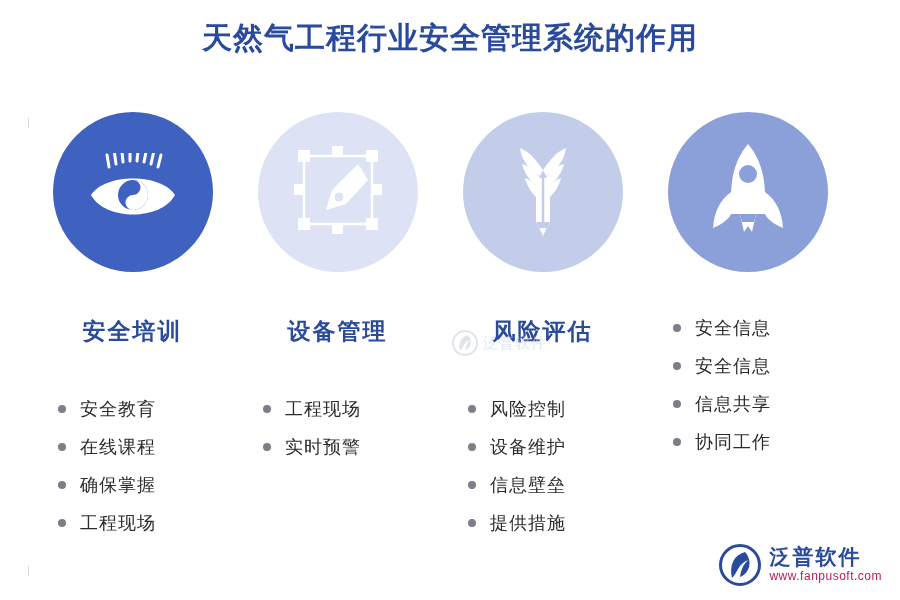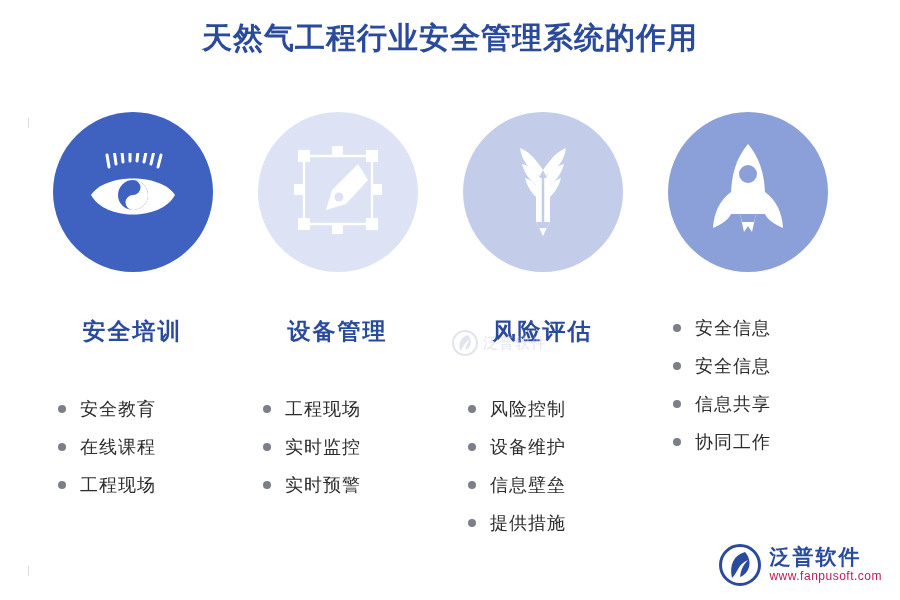--- a/index.html
+++ b/index.html
@@ -187,20 +187,24 @@
       </div>
       <div class="col-heading">安全培训</div>
       <ul class="bullets">
         <li class="bullet">
           <span class="bullet-dot"></span>
           <span class="bullet-text">安全教育</span>
         </li>
         <li class="bullet">
           <span class="bullet-dot"></span>
           <span class="bullet-text">在线课程</span>
+        </li>
+        <li class="bullet">
+          <span class="bullet-dot"></span>
+          <span class="bullet-text">确保掌握</span>
         </li>
         <li class="bullet">
           <span class="bullet-dot"></span>
           <span class="bullet-text">工程现场</span>
         </li>
       </ul>
     </div>
 
     <div class="col">
       <div class="circle" style="background:#dde3f4;">
@@ -228,24 +232,20 @@
         </span>
       </div>
       <div class="col-heading">设备管理</div>
       <ul class="bullets">
         <li class="bullet">
           <span class="bullet-dot"></span>
           <span class="bullet-text">工程现场</span>
         </li>
         <li class="bullet">
           <span class="bullet-dot"></span>
-          <span class="bullet-text">实时监控</span>
-        </li>
-        <li class="bullet">
-          <span class="bullet-dot"></span>
           <span class="bullet-text">实时预警</span>
         </li>
       </ul>
     </div>
 
     <div class="col">
       <div class="circle" style="background:#c3cdea;">
         <span>
           <svg width="86" height="100" viewBox="0 0 86 100" fill="none">
             <g fill="#ffffff">

